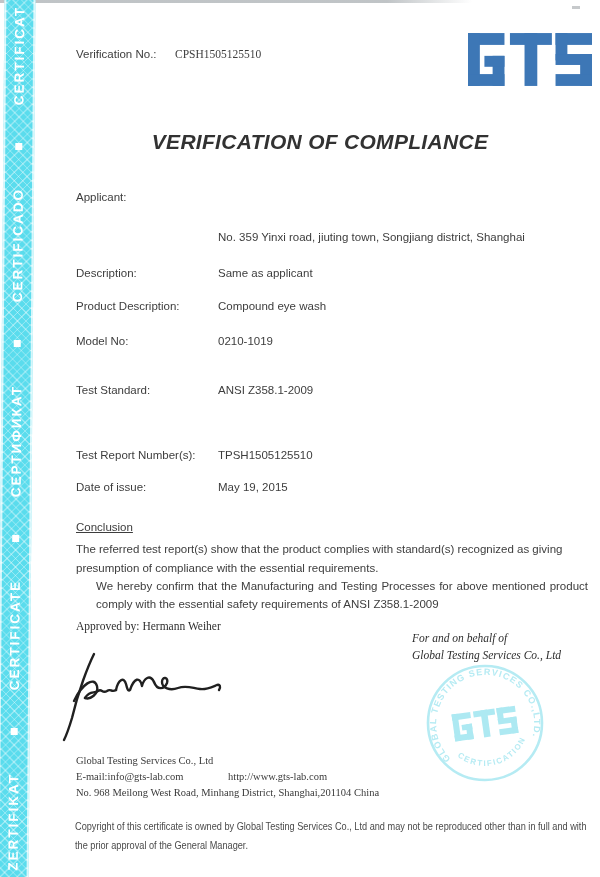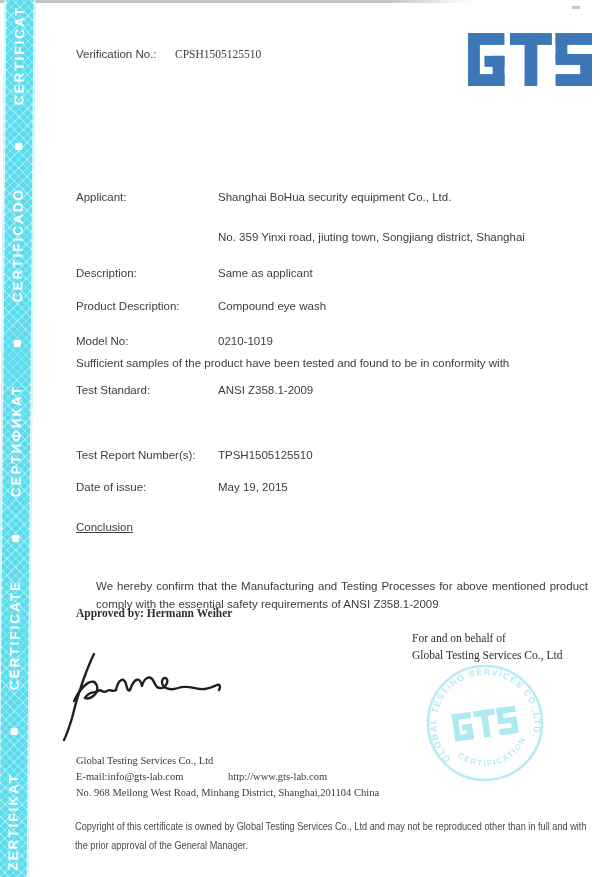--- a/index.html
+++ b/index.html
@@ -40,24 +40,24 @@
   .flabel{position:absolute;left:76px;font-size:11.5px;}
   .fvalue{position:absolute;left:218px;font-size:11.5px;}
   .note{position:absolute;left:76px;width:492px;font-size:11.5px;}
   .t191{top:191px}.t231{top:231px}.t267{top:267px}.t300{top:300px}.t335{top:335px}
   .t357{top:357px}.t384{top:384px}.t417{top:417px}.t449{top:449px}.t481{top:481px}
   
   .concl-head{position:absolute;left:76px;top:521px;font-size:11.5px;text-decoration:underline;}
   .concl-p1{position:absolute;left:76px;top:540px;width:492px;font-size:11.5px;line-height:19px;}
   .concl-p2{position:absolute;left:76px;top:577px;width:492px;font-size:11.5px;line-height:18px;text-align:justify;margin-left:20px;}
   
-  .approved{position:absolute;left:76px;top:607px;font-size:11.5px;
-    font-family:"Liberation Serif",serif;color:#2e2e2e;font-weight:bold;}
+  .approved{position:absolute;left:76px;top:620px;font-size:11.5px;
+    font-family:"Liberation Serif",serif;color:#2e2e2e;}
   .behalf{position:absolute;left:412px;top:630px;font-size:11.5px;line-height:17px;
-    font-family:"Liberation Serif",serif;color:#2e2e2e;}
+    font-family:"Liberation Serif",serif;color:#2e2e2e;font-style:italic;}
   .signature{position:absolute;left:54px;top:646px;}
   .stamp{position:absolute;left:414px;top:652px;opacity:.9;}
   
   .f-serif{position:absolute;left:76px;font-family:"Liberation Serif",serif;font-size:10.5px;color:#3a3a3a;}
   .f1{top:755px}.f2{top:771px}.f3{top:787px}
   .f2 .site{margin-left:10px;padding-left:32px;}
   .copyright{position:absolute;left:75px;top:817px;transform:scaleX(.85);transform-origin:left top;
     font-size:10.8px;line-height:19px;color:#4a4a4a;}
   .copyright div{white-space:nowrap;}
 </style>
@@ -102,47 +102,47 @@
           <rect x="96" y="0" width="13" height="30"></rect>
           <rect x="96" y="23" width="40" height="12"></rect>
           <rect x="123" y="23" width="13" height="35"></rect>
           <rect x="96" y="45" width="40" height="13"></rect>
         </g>
       </defs>
       <use href="#gts-shape" fill="#3d77b6"></use>
     </svg>
   </div>
 
+  <div class="title">VERIFICATION OF COMPLIANCE</div>
 
   <span class="flabel t191">Applicant:</span>
-  <span class="fvalue t191">Shanghai BoHua security equipment Co., Ltd.</span>
   <span class="fvalue t231">No. 359 Yinxi road, jiuting town, Songjiang district, Shanghai</span>
 
   <span class="flabel t267">Description:</span>
   <span class="fvalue t267">Same as applicant</span>
 
   <span class="flabel t300">Product Description:</span>
   <span class="fvalue t300">Compound eye wash</span>
 
   <span class="flabel t335">Model No:</span>
   <span class="fvalue t335">0210-1019</span>
 
-  <div class="note t357">Sufficient samples of the product have been tested and found to be in conformity with</div>
 
   <span class="flabel t384">Test Standard:</span>
   <span class="fvalue t384">ANSI Z358.1-2009</span>
 
 
   <span class="flabel t449">Test Report Number(s):</span>
   <span class="fvalue t449">TPSH1505125510</span>
 
   <span class="flabel t481">Date of issue:</span>
   <span class="fvalue t481">May 19, 2015</span>
 
   <div class="concl-head">Conclusion</div>
+  <div class="concl-p1">The referred test report(s) show that the product complies with standard(s) recognized as giving presumption of compliance with the essential requirements.</div>
   <div class="concl-p2">We hereby confirm that the Manufacturing and Testing Processes for above mentioned product comply with the essential safety requirements of ANSI Z358.1-2009</div>
 
   <div class="approved">Approved by: Hermann Weiher</div>
   <div class="behalf">
     <div>For and on behalf of</div>
     <div>Global Testing Services Co., Ltd</div>
   </div>
 
   <div class="signature">
     <svg width="180" height="100" viewBox="0 0 180 100">

